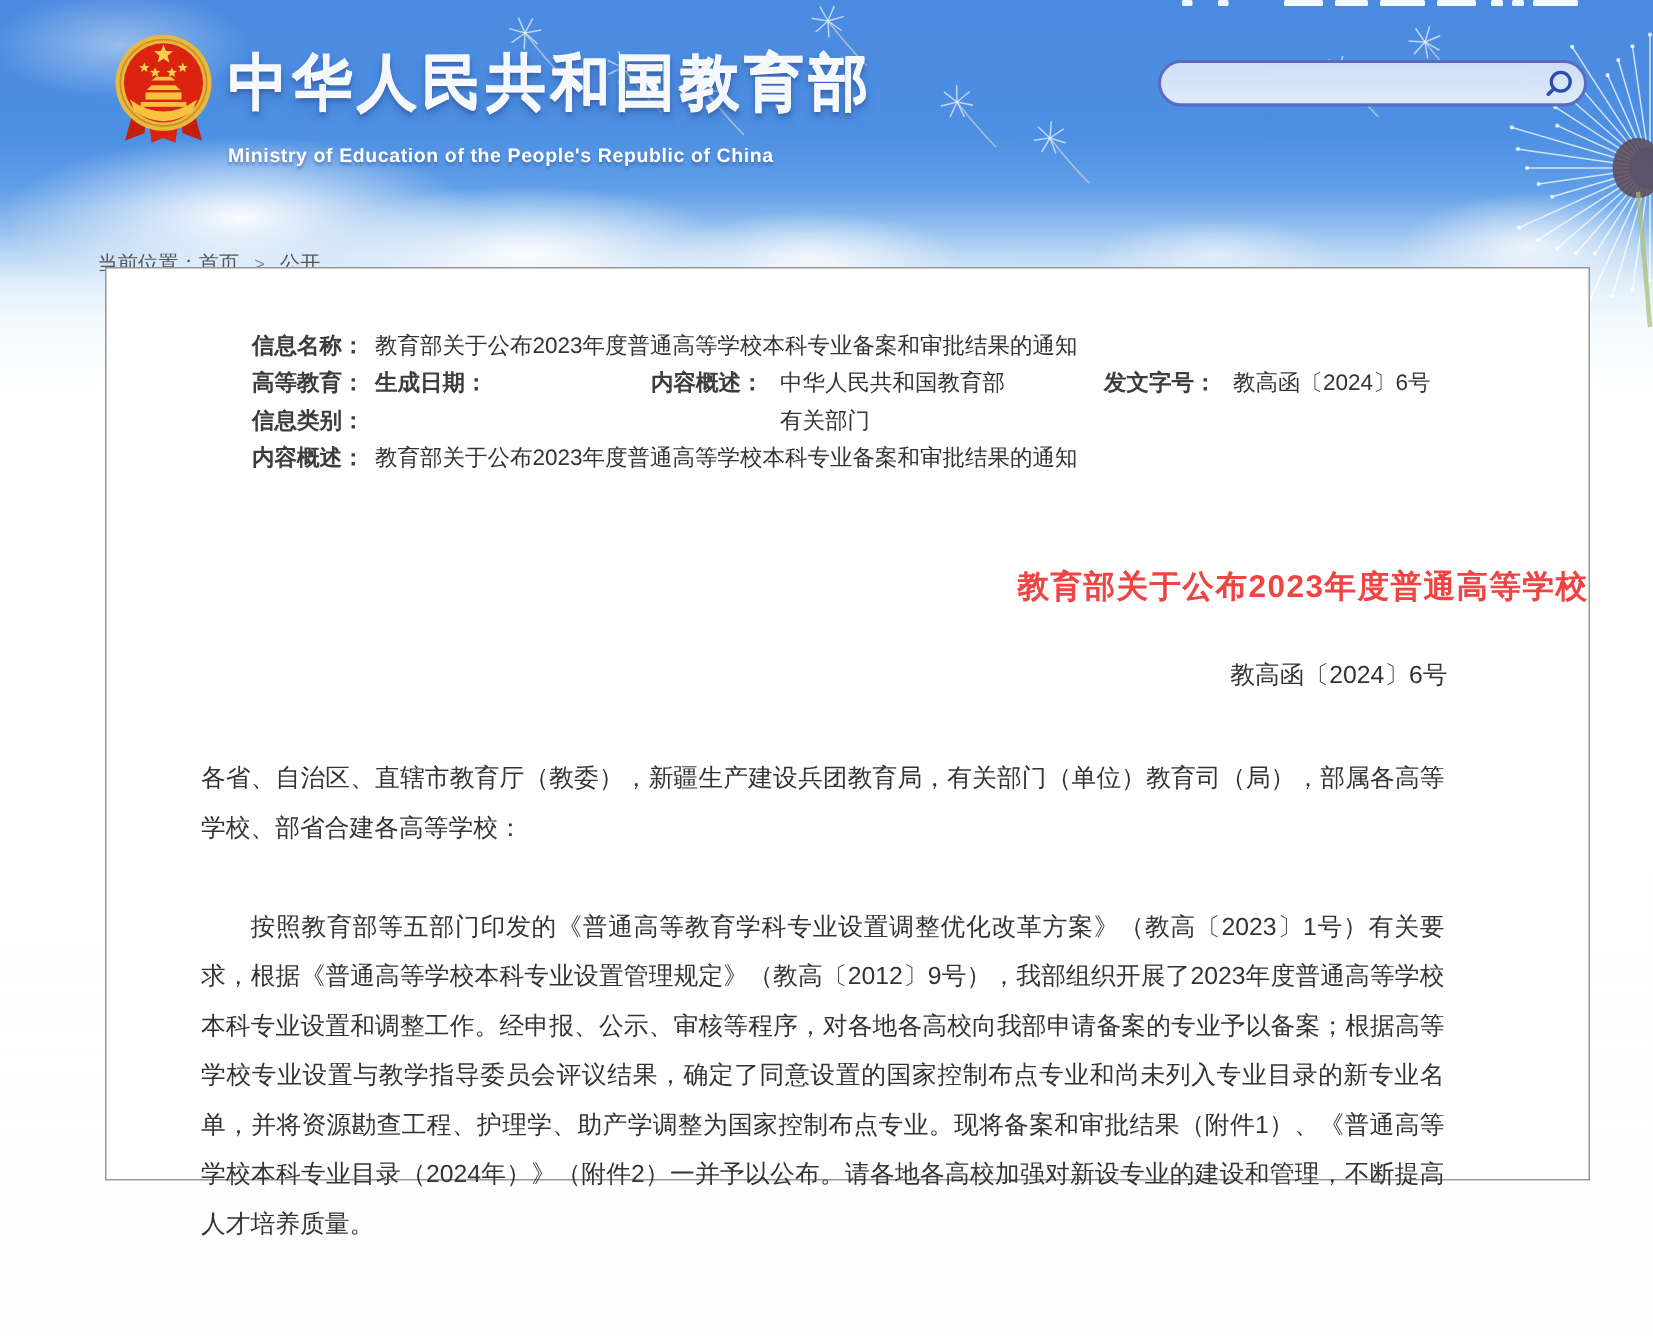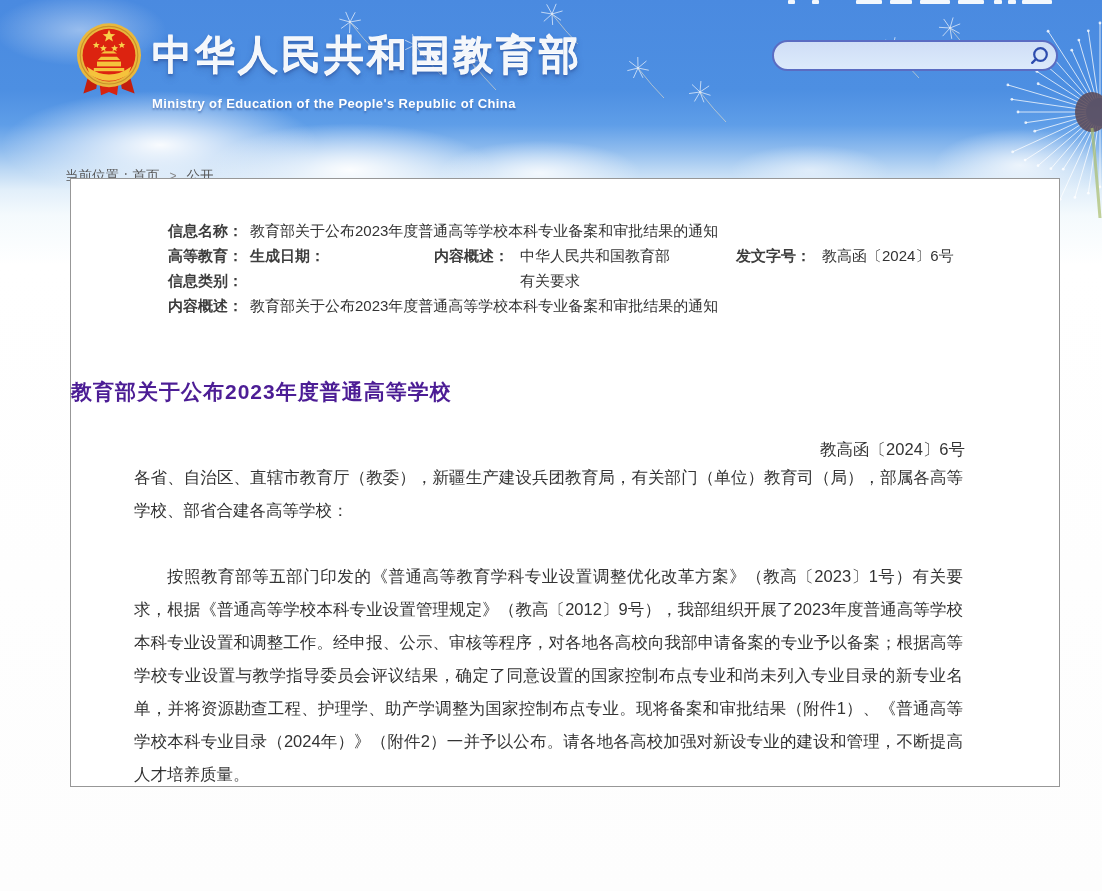--- a/index.html
+++ b/index.html
@@ -47,29 +47,29 @@
   
   .panel { position:absolute; left:70px; top:178px; width:990px; height:609px;
     background:#ffffff; border:1px solid #979797; padding-top:39px; }
 
   .meta { display:grid; grid-template-columns:82px 184px 86px 216px 86px auto;
     margin:0 40px 0 97px; font-size:15px; line-height:25px; color:#333; }
   .meta .lbl { font-weight:700; color:#3d3d3d; white-space:nowrap; }
   .meta .span-rest { grid-column:2 / 7; }
   .meta .span-2 { grid-column:4 / 7; }
 
-  .doc-title { margin-top:54px; text-align:left; font-size:21px; font-weight:700;
-    color:#4c1d95; line-height:39px; letter-spacing:1px; }
+  .doc-title { margin-top:54px; text-align:right; font-size:21px; font-weight:700;
+    color:#ef4444; line-height:39px; letter-spacing:1px; }
   .doc-title span { display:block; }
 
   .doc-number { margin:28px 94px 0 0; text-align:right; font-size:16.5px; color:#333; }
 
   .body-text { margin:0 96px 0 63px; font-size:16.5px; line-height:33px; color:#333;
     text-align:justify; }
-  .salutation { }
+  .salutation { margin-top:42px; }
   .para { margin-top:33px; text-indent:2em; }
 
   
   .topfrag { position:absolute; top:0; height:4px; border-radius:1px;
     background:rgba(255,255,255,.93); pointer-events:none; }
 </style>
 </head>
 <body>
 
 <div class="stage">
@@ -299,21 +299,21 @@
       <span class="span-rest">教育部关于公布2023年度普通高等学校本科专业备案和审批结果的通知</span>
 
       <span class="lbl">高等教育：</span>
       <span class="lbl">生成日期：</span>
       <span class="lbl">内容概述：</span>
       <span>中华人民共和国教育部</span>
 
       <span class="lbl">发文字号：</span>
       <span>教高函〔2024〕6号</span>
       <span class="lbl">信息类别：</span>
-      <span class="span-2">有关要求</span>
+      <span class="span-2">有关部门</span>
 
       <span class="lbl">内容概述：</span>
       <span class="span-rest">教育部关于公布2023年度普通高等学校本科专业备案和审批结果的通知</span>
     </div>
 
     <h1 class="doc-title">
       <span>教育部关于公布2023年度普通高等学校</span>
     </h1>
 
     <div class="doc-number">教高函〔2024〕6号</div>

